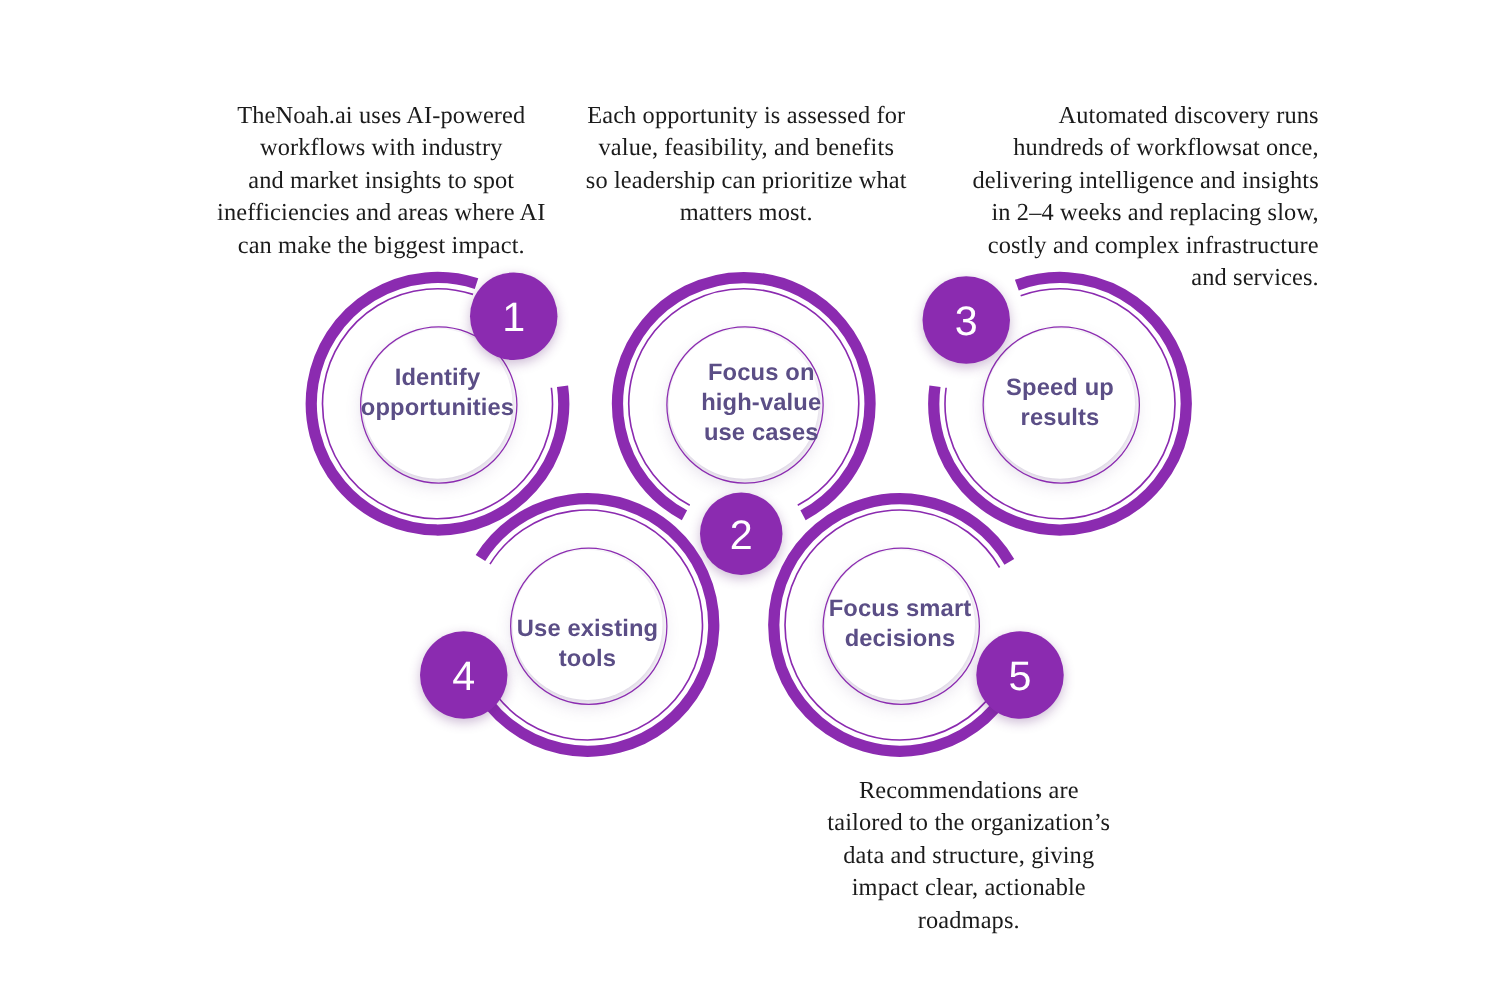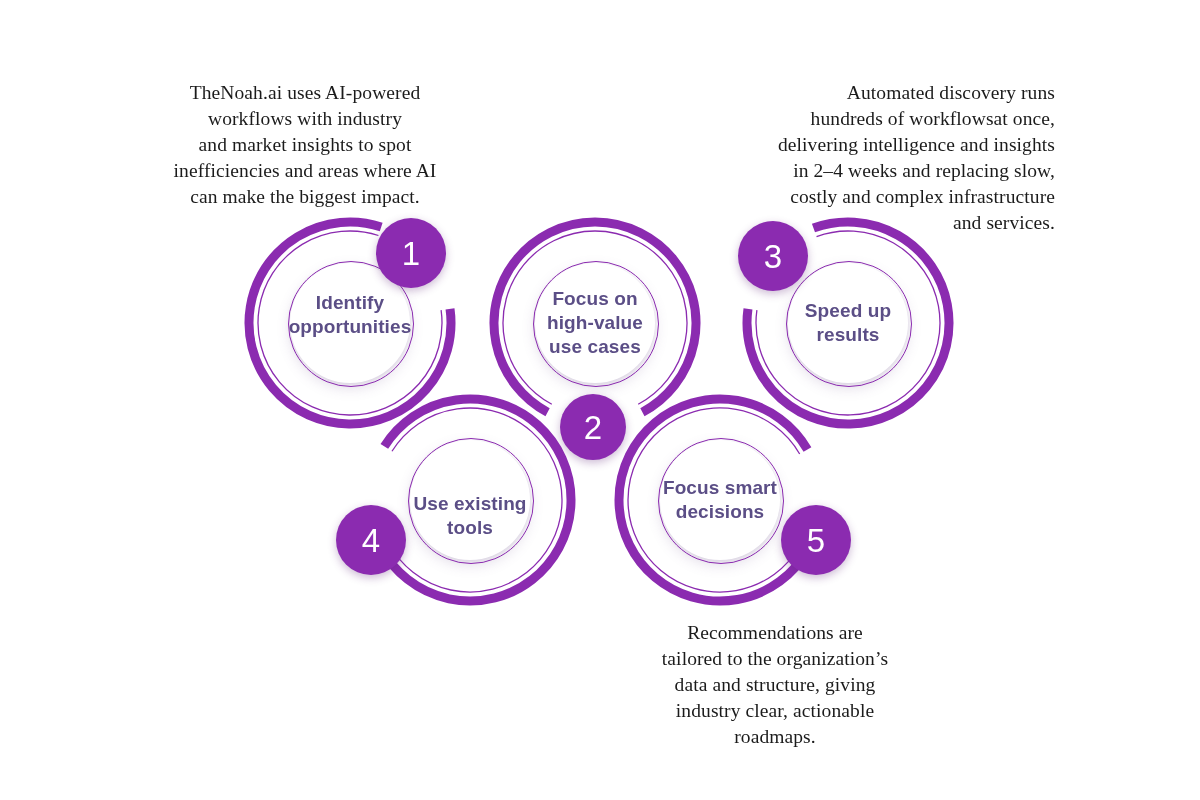--- a/index.html
+++ b/index.html
@@ -103,30 +103,34 @@
 </head>
 <body>
 
 <div id="stage">
 
   <div class="desc desc-top-1">TheNoah.ai uses AI-powered
 workflows with industry
 and market insights to spot
 inefficiencies and areas where AI
 can make the biggest impact.</div>
+  <div class="desc desc-top-2">Each opportunity is assessed for
+value, feasibility, and benefits
+so leadership can prioritize what
+matters most.</div>
   <div class="desc desc-top-3">Automated discovery runs
 hundreds of workflowsat once,
 delivering intelligence and insights
 in 2–4 weeks and replacing slow,
 costly and complex infrastructure
 and services.</div>
   <div class="desc desc-bot-5">Recommendations are
 tailored to the organization’s
 data and structure, giving
-industry clear, actionable
+impact clear, actionable
 roadmaps.</div>
 
   <div id="rings">
       <div class="ring-group">
         <svg class="ring-svg" width="1200" height="800" viewBox="0 0 1200 800" style="left: 0px; top: 0px;">
           <path d="M 450.0170749428986 308.9435168030334 A 101 101 0 1 1 381.2107164318697 226.94329185418948" fill="none" stroke="#8B2BB0" stroke-width="9" stroke-linecap="butt"></path>
           <path d="M 441.1046623242245 310.196074711674 A 92 92 0 1 1 378.42956348249515 235.50280050084586" fill="none" stroke="#8B2BB0" stroke-width="1.3" stroke-linecap="butt"></path>
         </svg>
         <div class="ring-disc" style="left: 290px; top: 263px; width: 120px; height: 120px;"></div>
         <div class="ring-inner-line" style="left: 288px; top: 261px; width: 124px; height: 124px;"></div>
@@ -134,21 +138,21 @@
 opportunities</div>
         <div class="badge" style="left: 411px; top: 253px; width: 70px; height: 70px;">1</div>
       </div>
       <div class="ring-group">
         <svg class="ring-svg" width="1200" height="800" viewBox="0 0 1200 800" style="left: 0px; top: 0px;">
           <path d="M 547.583372158625 412.1777068787516 A 101 101 0 1 1 642.416627841375 412.1777068787516" fill="none" stroke="#8B2BB0" stroke-width="9" stroke-linecap="butt"></path>
           <path d="M 551.8086162236981 404.2311785430213 A 92 92 0 1 1 638.191383776302 404.23117854302126" fill="none" stroke="#8B2BB0" stroke-width="1.3" stroke-linecap="butt"></path>
         </svg>
         <div class="ring-disc" style="left: 535px; top: 263px; width: 120px; height: 120px;"></div>
         <div class="ring-inner-line" style="left: 533px; top: 261px; width: 124px; height: 124px;"></div>
-        <div class="ring-label" style="left: 595px; top: 323px;">Focus on
+        <div class="ring-label" style="left: 609px; top: 323px;">Focus on
 high-value
 use cases</div>
         <div class="badge" style="left: 593px; top: 427px; width: 66px; height: 66px;">2</div>
       </div>
       <div class="ring-group">
         <svg class="ring-svg" width="1200" height="800" viewBox="0 0 1200 800" style="left: 0px; top: 0px;">
           <path d="M 813.4559655241073 228.09104530062325 A 101 101 0 1 1 747.9829250571014 308.9435168030334" fill="none" stroke="#8B2BB0" stroke-width="9" stroke-linecap="butt"></path>
           <path d="M 816.5341468140384 236.54827888769643 A 92 92 0 1 1 756.8953376757755 310.196074711674" fill="none" stroke="#8B2BB0" stroke-width="1.3" stroke-linecap="butt"></path>
         </svg>
         <div class="ring-disc" style="left: 788px; top: 263px; width: 120px; height: 120px;"></div>

